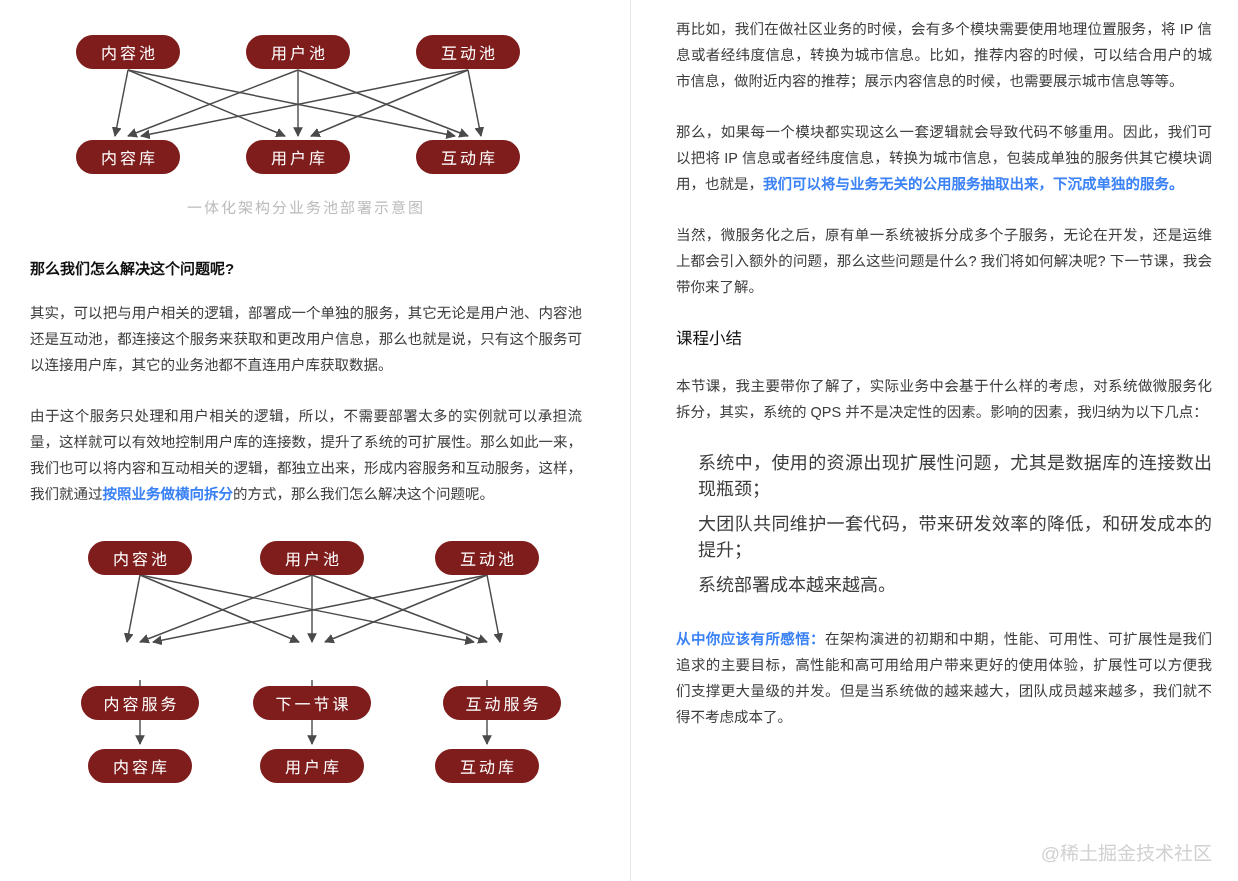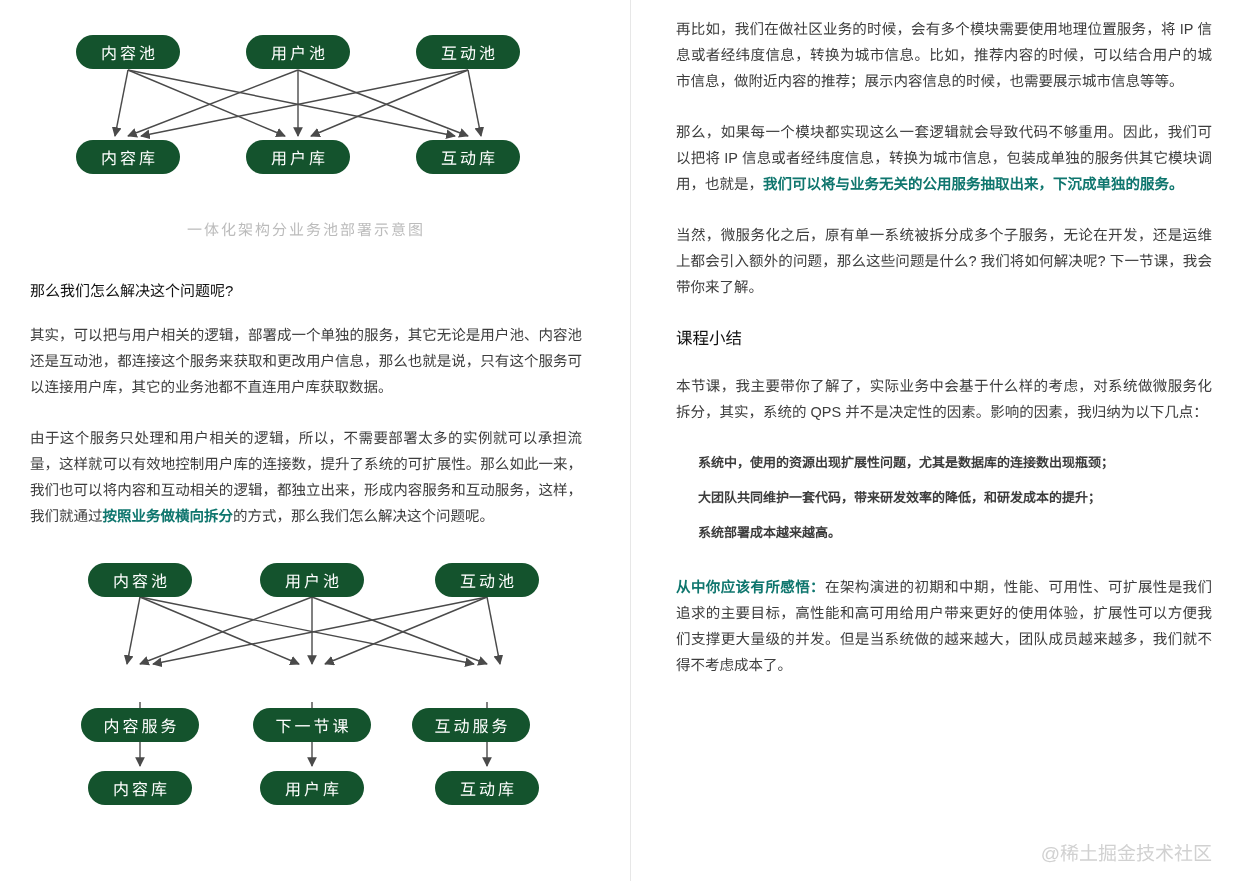--- a/index.html
+++ b/index.html
@@ -7,38 +7,38 @@
   body { font-family:"Liberation Sans","DejaVu Sans",sans-serif; }
   .page { position:relative; width:1238px; height:881px; background:#fff; overflow:hidden; }
 
   .divider { position:absolute; left:630px; top:0; width:1px; height:881px; background:#e7e7e7; }
 
   .col { position:absolute; top:0; }
   .col-left  { left:30px;  width:552px; padding-top:8px; }
   .col-right { left:676px; width:536px; padding-top:16px; }
 
   p.body { font-size:14.5px; line-height:26px; color:#3d3d3d; text-align:justify; margin-bottom:25px; }
-  p.body b { color:#0f766e; }
-  h3.qhead { font-size:15px; color:#111; font-weight:normal; margin:40px 0 22px; }
+  p.body b { color:#3b82f6; }
+  h3.qhead { font-size:15px; color:#111; font-weight:bold; margin:40px 0 22px; }
   h3.sum { font-size:16.5px; color:#111; font-weight:normal; margin:6px 0 24px; }
 
   ul.plainlist { list-style:none; margin:0 0 28px 0; padding-left:22px; }
-  ul.plainlist li { font-size:13px; line-height:26px; color:#3d3d3d; margin-bottom:9px; text-align:justify;font-weight:bold; }
+  ul.plainlist li { font-size:18px; line-height:26px; color:#3d3d3d; margin-bottom:9px; text-align:justify; }
 
   
   .diagram { position:relative; margin:0 auto; }
   .d1 { width:520px; height:150px; margin-top:22px; }
   .d2 { width:520px; height:242px; margin-top:34px; }
   .diagram svg.arrows { position:absolute; left:0; top:0; }
-  .node { position:absolute; height:34px; background:#14532d; border-radius:17px;
+  .node { position:absolute; height:34px; background:#7f1d1d; border-radius:17px;
           color:#ffffff; display:flex; align-items:center; justify-content:center;
           font-size:16px; letter-spacing:3px; text-indent:3px; }
   .node.w3 { width:104px; }
   .node.w4 { width:118px;margin-top:40px; }
-  .caption { text-align:center; color:#bcbcbc; font-size:15px; letter-spacing:2px; margin-top:38px; }
+  .caption { text-align:center; color:#bcbcbc; font-size:15px; letter-spacing:2px; margin-top:16px; }
   .cap2 { margin-top:44px; }
 
   .watermark { position:absolute; right:26px; bottom:16px; font-size:19px; color:#c9c9c9; opacity:.85; }
 </style>
 </head>
 <body>
 
 <div class="page">
 
   <div class="divider"></div>
@@ -99,21 +99,21 @@
           <line x1="94" y1="139" x2="94" y2="203" marker-end="url(#ah2)"></line>
           <line x1="266" y1="139" x2="266" y2="203" marker-end="url(#ah2)"></line>
           <line x1="441" y1="139" x2="441" y2="203" marker-end="url(#ah2)"></line>
         </g>
       </svg>
       <div class="node w3" style="left:42px;top:0">内容池</div>
       <div class="node w3" style="left:214px;top:0">用户池</div>
       <div class="node w3" style="left:389px;top:0">互动池</div>
       <div class="node w4" style="left:35px;top:105px">内容服务</div>
       <div class="node w4" style="left:207px;top:105px">下一节课</div>
-      <div class="node w4" style="left:366px;top:105px">互动服务</div>
+      <div class="node w4" style="left:397px;top:105px">互动服务</div>
       <div class="node w3" style="left:42px;top:208px">内容库</div>
       <div class="node w3" style="left:214px;top:208px">用户库</div>
       <div class="node w3" style="left:389px;top:208px">互动库</div>
     </div>
 
   </div>
 
   <div class="col col-right">
 
     <p class="body"><span>再比如，我们在做社区业务的时候，会有多个模块需要使用地理位置服务，将 IP 信息或者经纬度信息，转换为城市信息。比如，推荐内容的时候，可以结合用户的城市信息，做附近内容的推荐；展示内容信息的时候，也需要展示城市信息等等。</span></p>

